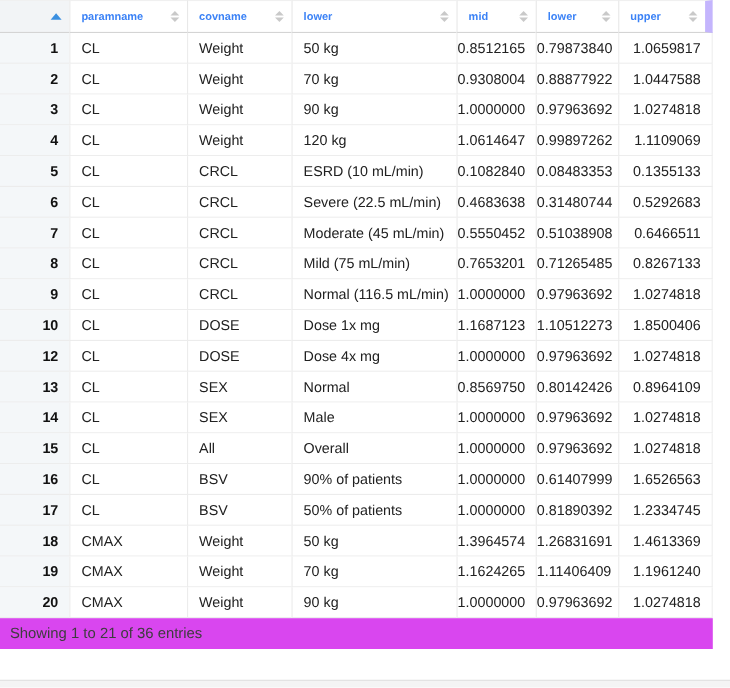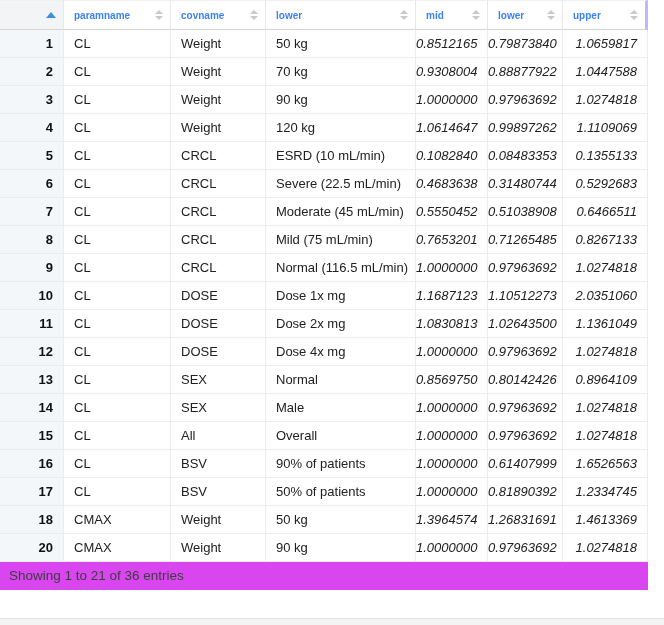--- a/index.html
+++ b/index.html
@@ -27,21 +27,21 @@
     padding:0 24px 0 10px;
     position:relative;
     background:#fff;
     border-top:1px solid #f0f0f0;
     border-bottom:1px solid #d4d4d4;
     border-left:1px solid #e8e8e8;
     cursor:pointer;
     white-space:nowrap; overflow:hidden;
   }
   thead th:first-child { border-left:none; background:#f2f4f6; }
-  thead th:last-child { border-right:3px solid #c4b5fd; }
+  thead th:last-child { border-right:7px solid #c4b5fd; }
 
   .sort-icon { position:absolute; right:7px; top:50%; transform:translateY(-50%);
                display:inline-flex; flex-direction:column; align-items:center; gap:2px; }
   .tri { width:0; height:0; border-left:4px solid transparent; border-right:4px solid transparent; }
   .tri-up   { border-bottom:4px solid #c9c9c9; }
   .tri-down { border-top:4px solid #c9c9c9; }
   .tri-asc  { width:0; height:0; border-left:5px solid transparent; border-right:5px solid transparent;
               border-bottom:6px solid #3a8fe0; }
 
   
@@ -49,21 +49,21 @@
     height:28px;
     font-size:13px; color:#212121;
     vertical-align:middle;
     border-bottom:1px solid #ececec;
     border-left:1px solid #ececec;
     white-space:nowrap; overflow:hidden;
     background:#fff;
   }
   tbody th { background:#f4f7f9; font-weight:bold; color:#111; text-align:right; padding-right:10px; border-left:none; }
   tbody td { text-align:left; padding-left:10px; }
-  tbody td.num { text-align:right; padding-right:10px; padding-left:0;font-style:italic; }
+  tbody td.num { text-align:right; padding-right:10px; padding-left:0; }
   tbody td:last-child { border-right:1px solid #ececec; }
 
   .scroll-gutter { position:absolute; top:0; right:0; width:16px; height:590px; background:#fff; }
 
   .dt-info {
     height:28px; line-height:28px;
     font-size:13.5px; color:#3d3d3d;
     padding-left:9px;
     background:#d946ef;
   }
@@ -219,30 +219,21 @@
       <td class="num">0.97963692</td>
       <td class="num">1.0274818</td>
     </tr>
           <tr>
       <th>10</th>
       <td>CL</td>
       <td>DOSE</td>
       <td>Dose 1x mg</td>
       <td class="num">1.1687123</td>
       <td class="num">1.10512273</td>
-      <td class="num">2.0351060</td>
-    </tr>
-          <tr>
-      <th>11</th>
-      <td>CL</td>
-      <td>DOSE</td>
-      <td>Dose 2x mg</td>
-      <td class="num">1.0830813</td>
-      <td class="num">1.02643500</td>
-      <td class="num">1.1361049</td>
+      <td class="num">1.8500406</td>
     </tr>
           <tr>
       <th>12</th>
       <td>CL</td>
       <td>DOSE</td>
       <td>Dose 4x mg</td>
       <td class="num">1.0000000</td>
       <td class="num">0.97963692</td>
       <td class="num">1.0274818</td>
     </tr>
@@ -294,20 +285,29 @@
           <tr>
       <th>18</th>
       <td>CMAX</td>
       <td>Weight</td>
       <td>50 kg</td>
       <td class="num">1.3964574</td>
       <td class="num">1.26831691</td>
       <td class="num">1.4613369</td>
     </tr>
           <tr>
+      <th>19</th>
+      <td>CMAX</td>
+      <td>Weight</td>
+      <td>70 kg</td>
+      <td class="num">1.1624265</td>
+      <td class="num">1.11406409</td>
+      <td class="num">1.1961240</td>
+    </tr>
+          <tr>
       <th>20</th>
       <td>CMAX</td>
       <td>Weight</td>
       <td>90 kg</td>
       <td class="num">1.0000000</td>
       <td class="num">0.97963692</td>
       <td class="num">1.0274818</td>
     </tr>
         </tbody>
     </table>

